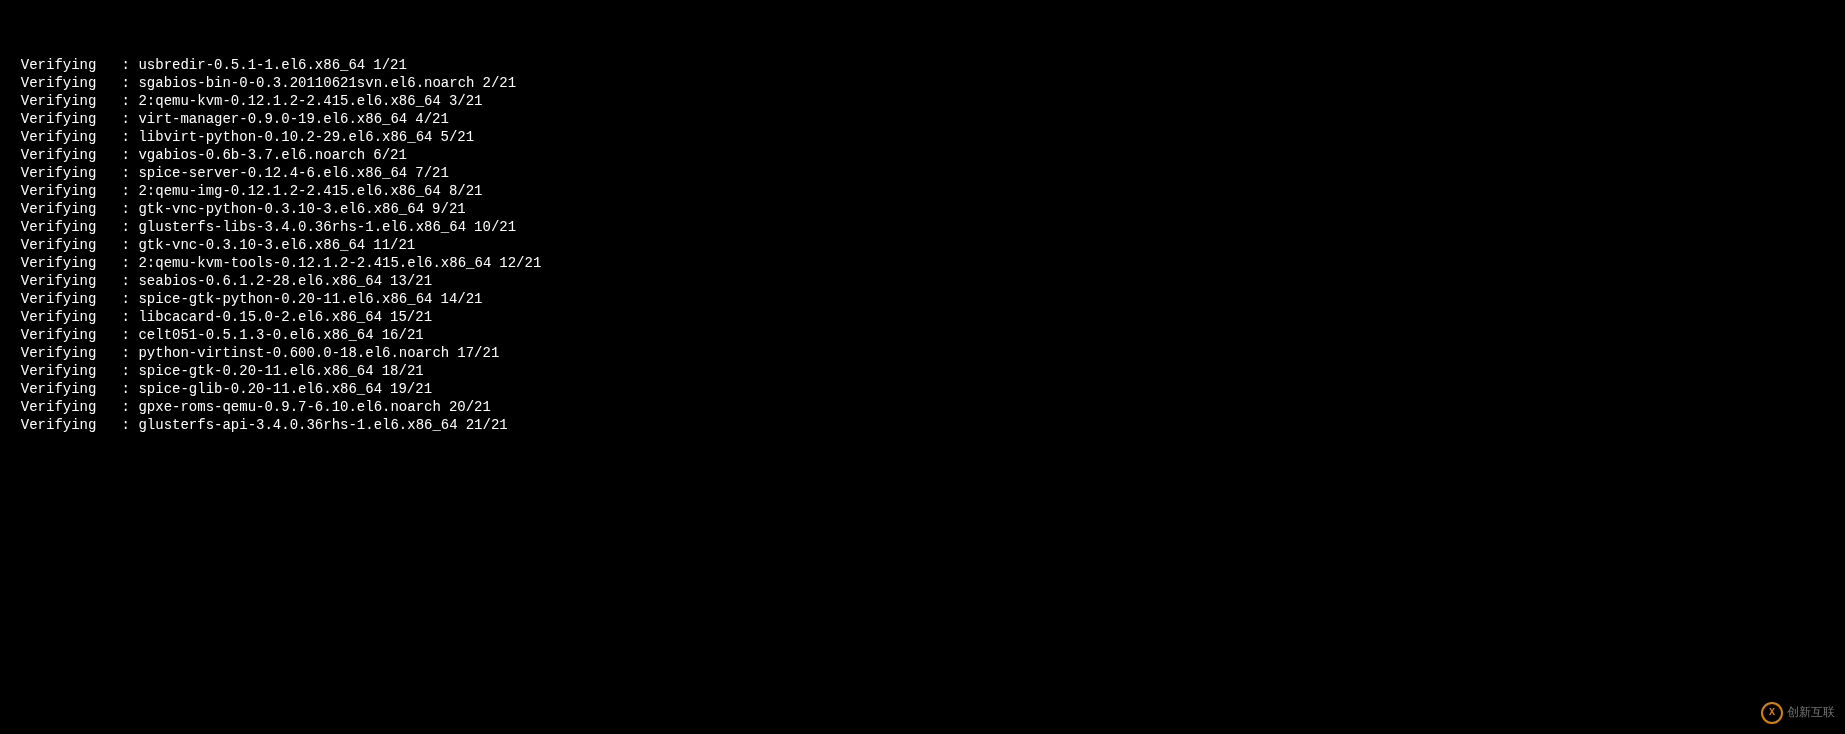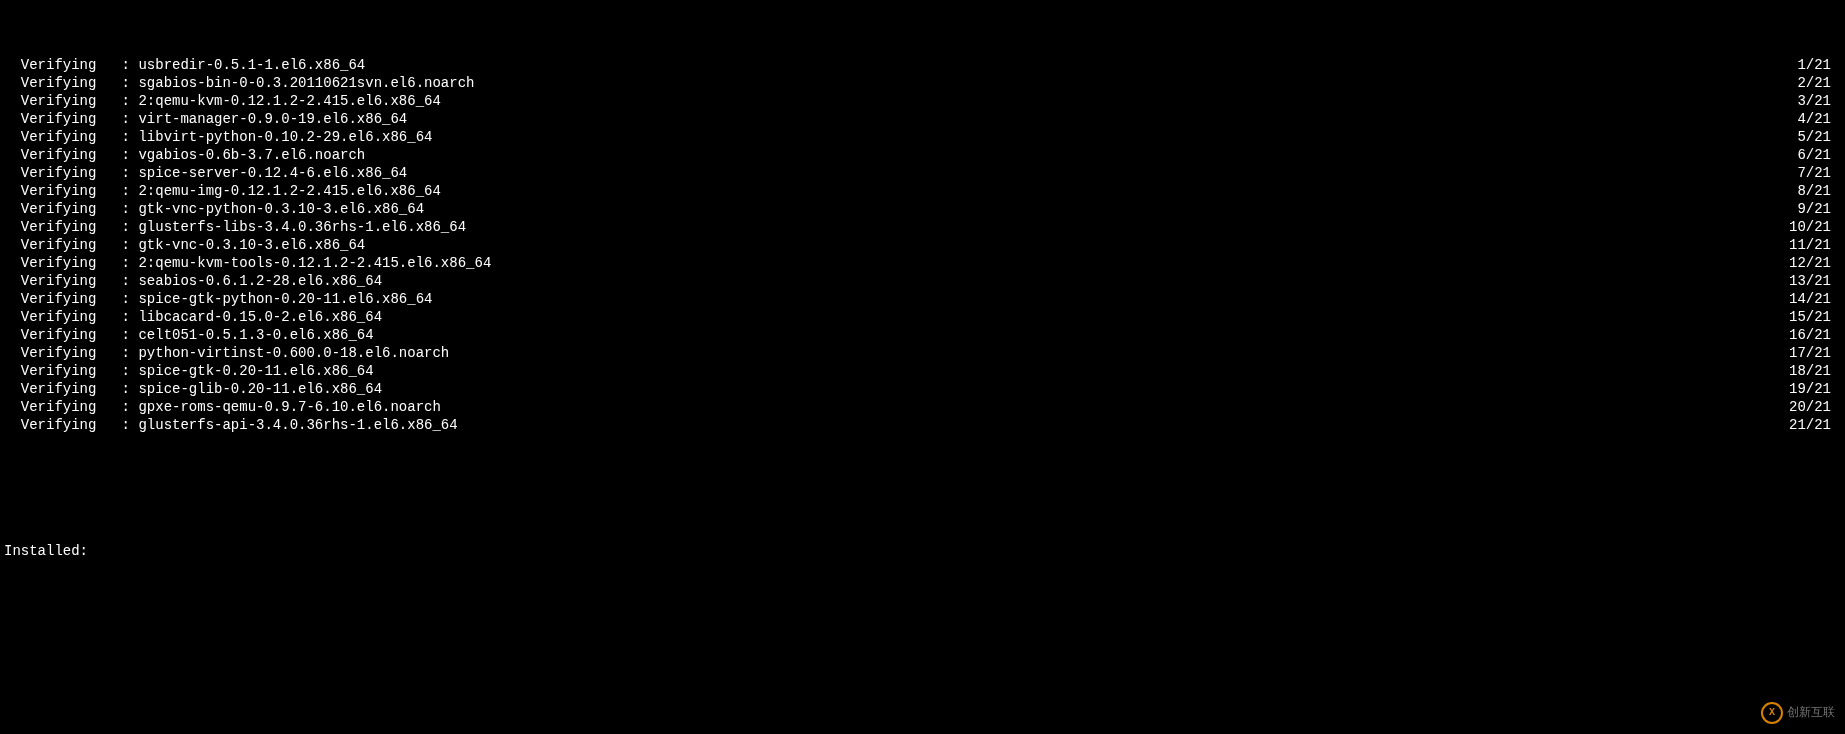--- a/index.html
+++ b/index.html
@@ -13,21 +13,21 @@
     width: 1845px;
     height: 734px;
     overflow: hidden;
   }
   .terminal {
     padding: 2px 4px;
     white-space: pre;
   }
   .row {
     display: flex;
-    justify-content: space-between;
+    justify-content: flex-start;
     width: 100%;
     gap: 8px;
   }
   .left { flex: 0 0 auto; }
   .right { flex: 0 0 auto; padding-right: 10px; }
   .section { margin-top: 18px; }
   .watermark {
     position: absolute;
     right: 10px;
     bottom: 10px;
@@ -45,21 +45,20 @@
   }
 </style>
 </head>
 <body>
 
 <div class="terminal">
 
   <div id="verifying-list"><div class="row"><span class="left">  Verifying   : usbredir-0.5.1-1.el6.x86_64</span><span class="right">1/21</span></div><div class="row"><span class="left">  Verifying   : sgabios-bin-0-0.3.20110621svn.el6.noarch</span><span class="right">2/21</span></div><div class="row"><span class="left">  Verifying   : 2:qemu-kvm-0.12.1.2-2.415.el6.x86_64</span><span class="right">3/21</span></div><div class="row"><span class="left">  Verifying   : virt-manager-0.9.0-19.el6.x86_64</span><span class="right">4/21</span></div><div class="row"><span class="left">  Verifying   : libvirt-python-0.10.2-29.el6.x86_64</span><span class="right">5/21</span></div><div class="row"><span class="left">  Verifying   : vgabios-0.6b-3.7.el6.noarch</span><span class="right">6/21</span></div><div class="row"><span class="left">  Verifying   : spice-server-0.12.4-6.el6.x86_64</span><span class="right">7/21</span></div><div class="row"><span class="left">  Verifying   : 2:qemu-img-0.12.1.2-2.415.el6.x86_64</span><span class="right">8/21</span></div><div class="row"><span class="left">  Verifying   : gtk-vnc-python-0.3.10-3.el6.x86_64</span><span class="right">9/21</span></div><div class="row"><span class="left">  Verifying   : glusterfs-libs-3.4.0.36rhs-1.el6.x86_64</span><span class="right">10/21</span></div><div class="row"><span class="left">  Verifying   : gtk-vnc-0.3.10-3.el6.x86_64</span><span class="right">11/21</span></div><div class="row"><span class="left">  Verifying   : 2:qemu-kvm-tools-0.12.1.2-2.415.el6.x86_64</span><span class="right">12/21</span></div><div class="row"><span class="left">  Verifying   : seabios-0.6.1.2-28.el6.x86_64</span><span class="right">13/21</span></div><div class="row"><span class="left">  Verifying   : spice-gtk-python-0.20-11.el6.x86_64</span><span class="right">14/21</span></div><div class="row"><span class="left">  Verifying   : libcacard-0.15.0-2.el6.x86_64</span><span class="right">15/21</span></div><div class="row"><span class="left">  Verifying   : celt051-0.5.1.3-0.el6.x86_64</span><span class="right">16/21</span></div><div class="row"><span class="left">  Verifying   : python-virtinst-0.600.0-18.el6.noarch</span><span class="right">17/21</span></div><div class="row"><span class="left">  Verifying   : spice-gtk-0.20-11.el6.x86_64</span><span class="right">18/21</span></div><div class="row"><span class="left">  Verifying   : spice-glib-0.20-11.el6.x86_64</span><span class="right">19/21</span></div><div class="row"><span class="left">  Verifying   : gpxe-roms-qemu-0.9.7-6.10.el6.noarch</span><span class="right">20/21</span></div><div class="row"><span class="left">  Verifying   : glusterfs-api-3.4.0.36rhs-1.el6.x86_64</span><span class="right">21/21</span></div></div>
 
   <div class="section">
-    <div>Installed:</div>
   </div>
 
   
 
   
 </div>
 
 <div class="watermark">
   <span class="watermark-logo">X</span>
   <span>创新互联</span>

